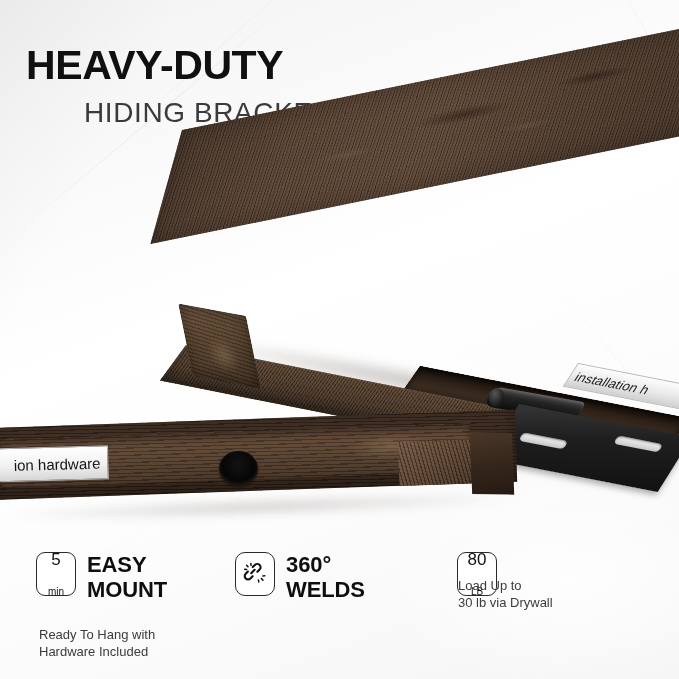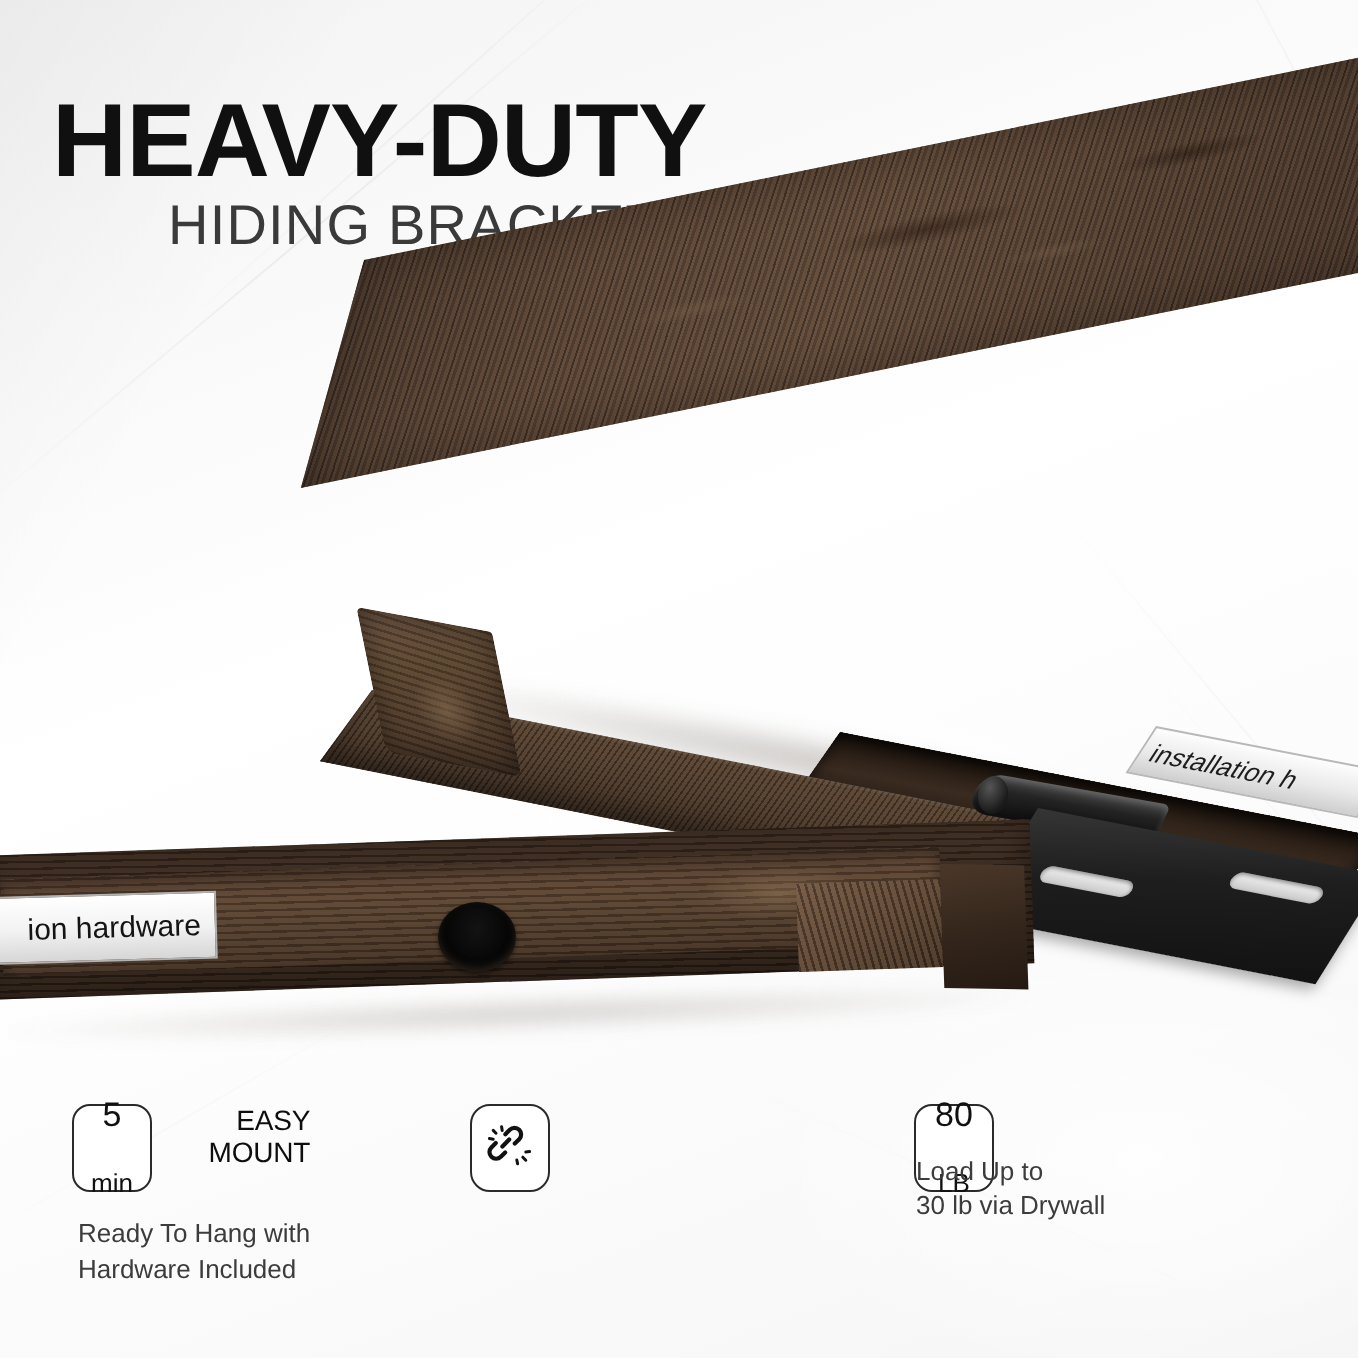--- a/index.html
+++ b/index.html
@@ -47,21 +47,21 @@
   }
   .glow.g2 {
     left: 380px; top: 470px; width: 380px; height: 220px;
     background: radial-gradient(ellipse at center, rgba(255,255,255,0.8) 0%, rgba(255,255,255,0) 72%);
   }
 
   
   .headline {
     position: absolute;
     left: 26px; top: 45px;
-    font-size: 52px;
+    font-size: 41px;
     font-weight: 700;
     letter-spacing: -0.4px;
     color: #101010;
     line-height: 1;
   }
   .subhead {
     position: absolute;
     left: 84px; top: 99px;
     font-size: 28px;
     font-weight: 300;
@@ -370,39 +370,38 @@
     justify-content: center;
     background: #fff;
   }
   .badge .big {
     font-size: 17px;
     font-weight: 400;
     color: #111;
     line-height: 1;
   }
   .badge .small {
-    font-size: 13px;
+    font-size: 10px;
     font-weight: 400;
     color: #111;
     line-height: 1.2;
     margin-top: 18px;
   }
   .badge.icon-badge {
     border-radius: 10px;
   }
 
   .ftext { padding-top: 1px; }
   .ftitle {
-    font-size: 14px;
-    font-weight: 400;
+    font-size: 22px;
+    font-weight: 700;
     color: #0e0e0e;
     line-height: 1.12;
     letter-spacing: -0.1px;
     white-space: pre-line;
-    text-align: right;
   }
   .fdesc {
     margin-top: 24px;
     margin-left: -48px;
     font-size: 13px;
     font-weight: 400;
     color: #3c3c3c;
     line-height: 1.32;
     white-space: pre-line;
   }
@@ -488,20 +487,22 @@
             <path d="M6.0 5.6 L4.6 4.2"></path>
             <path d="M9.1 4.3 L8.8 2.4"></path>
             <path d="M4.6 8.6 L2.7 8.3"></path>
             <path d="M19.4 17.6 L20.9 19.1"></path>
             <path d="M16.4 19.0 L16.8 20.9"></path>
             <path d="M20.9 15.0 L22.8 14.8"></path>
           </g>
         </svg>
       </div>
       <div class="ftext">
+        <div class="ftitle">360°
+WELDS</div>
       </div>
     </div>
 
     <div class="feature f3">
       <div class="badge">
         <div class="big">80</div>
         <div class="small">LB</div>
       </div>
       <div class="ftext">
         <div class="fdesc">Load Up to

